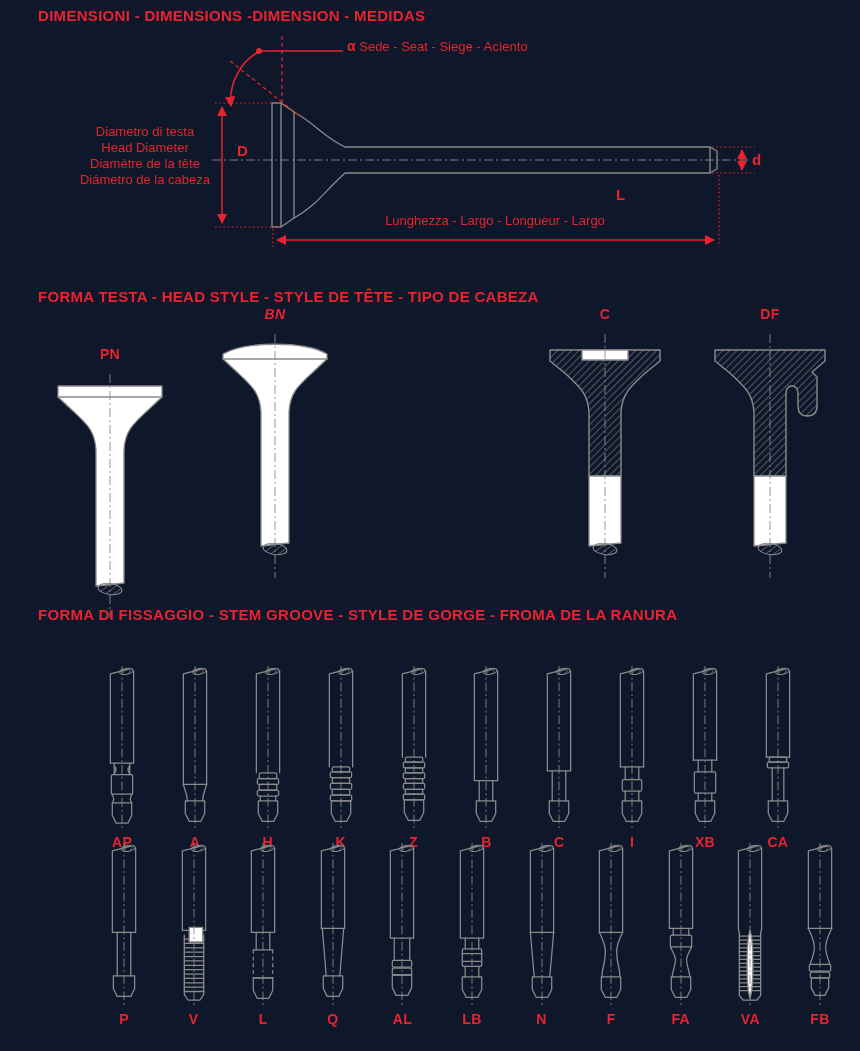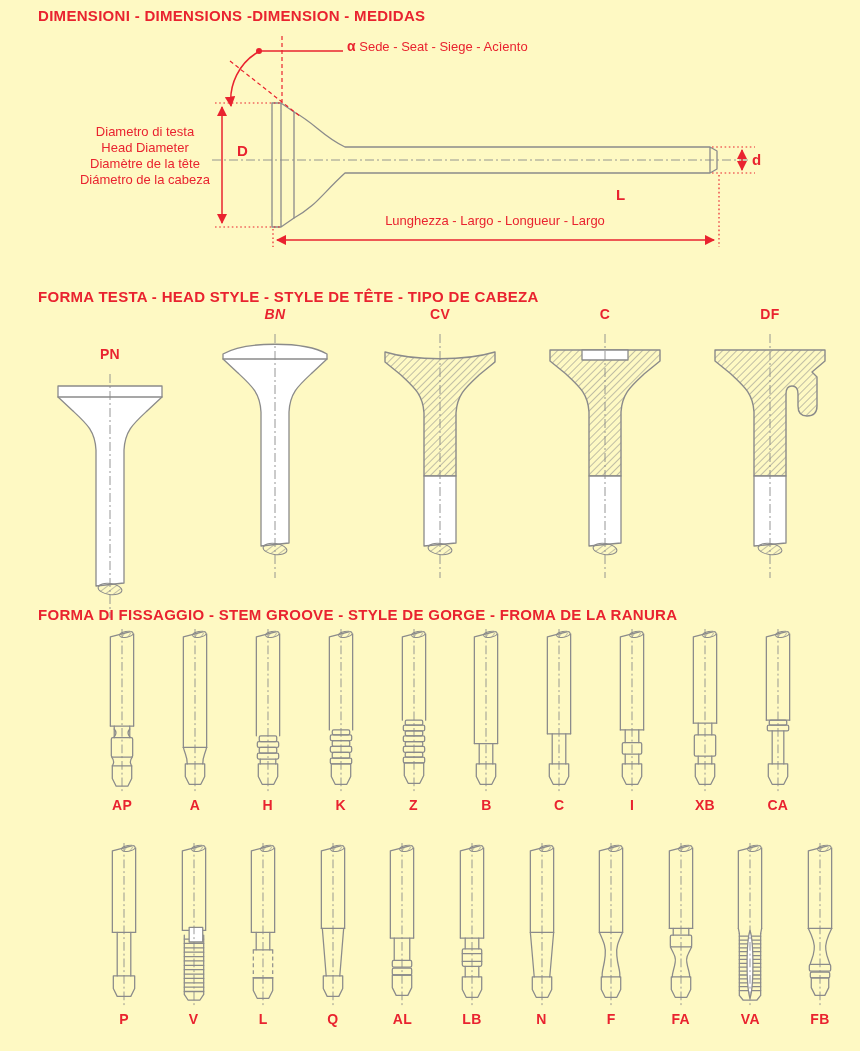--- a/index.html
+++ b/index.html
@@ -1,28 +1,28 @@
 <!DOCTYPE html>
 <html style="--accent: #e9232f; --line: #8b8b8b;"><head>
 <meta charset="utf-8">
 <style>
   html,body{margin:0;padding:0;background:#fff;}
-  .page{position:relative;width:860px;height:1051px;background:#fef9c3;overflow:hidden;
+  .page{position:relative;width:860px;height:1051px;background:#0f172a;overflow:hidden;
         font-family:"Liberation Sans",sans-serif;}
   .title{position:absolute;font-weight:bold;font-size:15px;letter-spacing:.3px;
          color:var(--accent);white-space:nowrap;}
   .ann{position:absolute;color:var(--accent);font-size:13px;line-height:15.5px;white-space:nowrap;}
   .dimletter{position:absolute;color:var(--accent);font-weight:bold;font-size:15px;}
   .cell-label{color:var(--accent);font-weight:bold;font-size:14px;text-align:center;letter-spacing:.3px;}
   .dimsvg{position:absolute;left:0;top:0;}
   .head-row{position:absolute;top:306px;left:0;width:860px;height:280px;}
   .head-cell{position:absolute;top:0;width:150px;text-align:center;}
   .head-cell svg{display:block;margin-top:6px;}
   .stem-row{position:absolute;display:flex;justify-content:space-between;}
-  .stem-row.r1{top:629px;left:100px;width:700px;}
+  .stem-row.r1{top:666px;left:100px;width:700px;}
   .stem-row.r2{top:843px;left:102px;width:740px;}
   .stem-cell{width:44px;text-align:center;}
   .stem-cell svg{display:block;}
   .stem-cell .cell-label{margin-top:3px;}
   
   .g{fill:none;stroke:var(--line);stroke-width:1.3;stroke-linejoin:round;stroke-linecap:round;}
   .gw{fill:#fff;stroke:var(--line);stroke-width:1.3;stroke-linejoin:round;}
   .hg{fill:url(#hatch);stroke:var(--line);stroke-width:1.4;stroke-linejoin:round;}
   .h{fill:url(#hatch);stroke:var(--line);stroke-width:1;}
   .gd{fill:none;stroke:var(--line);stroke-width:1.2;stroke-dasharray:4 3;}
@@ -99,29 +99,20 @@
       </div>
       <div class="head-cell" style="left: 200px; font-style: italic;">
         <div class="cell-label">BN</div>
         <svg width="150" height="255" viewBox="0 0 150 255">
           <path class="gw" d="M23,26 C45,13 105,13 127,26 L127,31 L112,45 C98,58 90,65 89,84 L89,215 L61,218 L61,84 C60,65 52,58 38,45 L23,31 Z"></path>
           <path class="g" d="M23,31 H127"></path>
           <ellipse class="h" cx="75" cy="221" rx="12" ry="5.5" transform="rotate(8 75 221)"></ellipse>
           <path class="cl" d="M75,6 V250"></path>
         </svg>
       </div>
-      <div class="head-cell" style="left: 365px;">
-        <div class="cell-label">CV</div>
-        <svg width="150" height="255" viewBox="0 0 150 255">
-          <path class="hg" d="M20,24 C50,33 100,33 130,24 L130,34 L114,47 C100,60 92,67 91,85 L91,148 L59,148 L59,85 C58,67 50,60 36,47 L20,34 Z"></path>
-          <path class="gw" d="M59,148 L91,148 L91,215 L59,218 Z"></path>
-          <ellipse class="h" cx="75" cy="221" rx="12" ry="5.5" transform="rotate(8 75 221)"></ellipse>
-          <path class="cl" d="M75,6 V250"></path>
-        </svg>
-      </div>
       <div class="head-cell" style="left: 530px;">
         <div class="cell-label">C</div>
         <svg width="150" height="255" viewBox="0 0 150 255">
           <path class="hg" d="M20,22 L130,22 L130,33 L114,46 C100,59 92,66 91,84 L91,148 L59,148 L59,84 C58,66 50,59 36,46 L20,33 Z"></path>
           <rect class="gw" x="52" y="22" width="46" height="10"></rect>
           <path class="gw" d="M59,148 L91,148 L91,215 L59,218 Z"></path>
           <ellipse class="h" cx="75" cy="221" rx="12" ry="5.5" transform="rotate(8 75 221)"></ellipse>
           <path class="cl" d="M75,6 V250"></path>
         </svg>
       </div>

